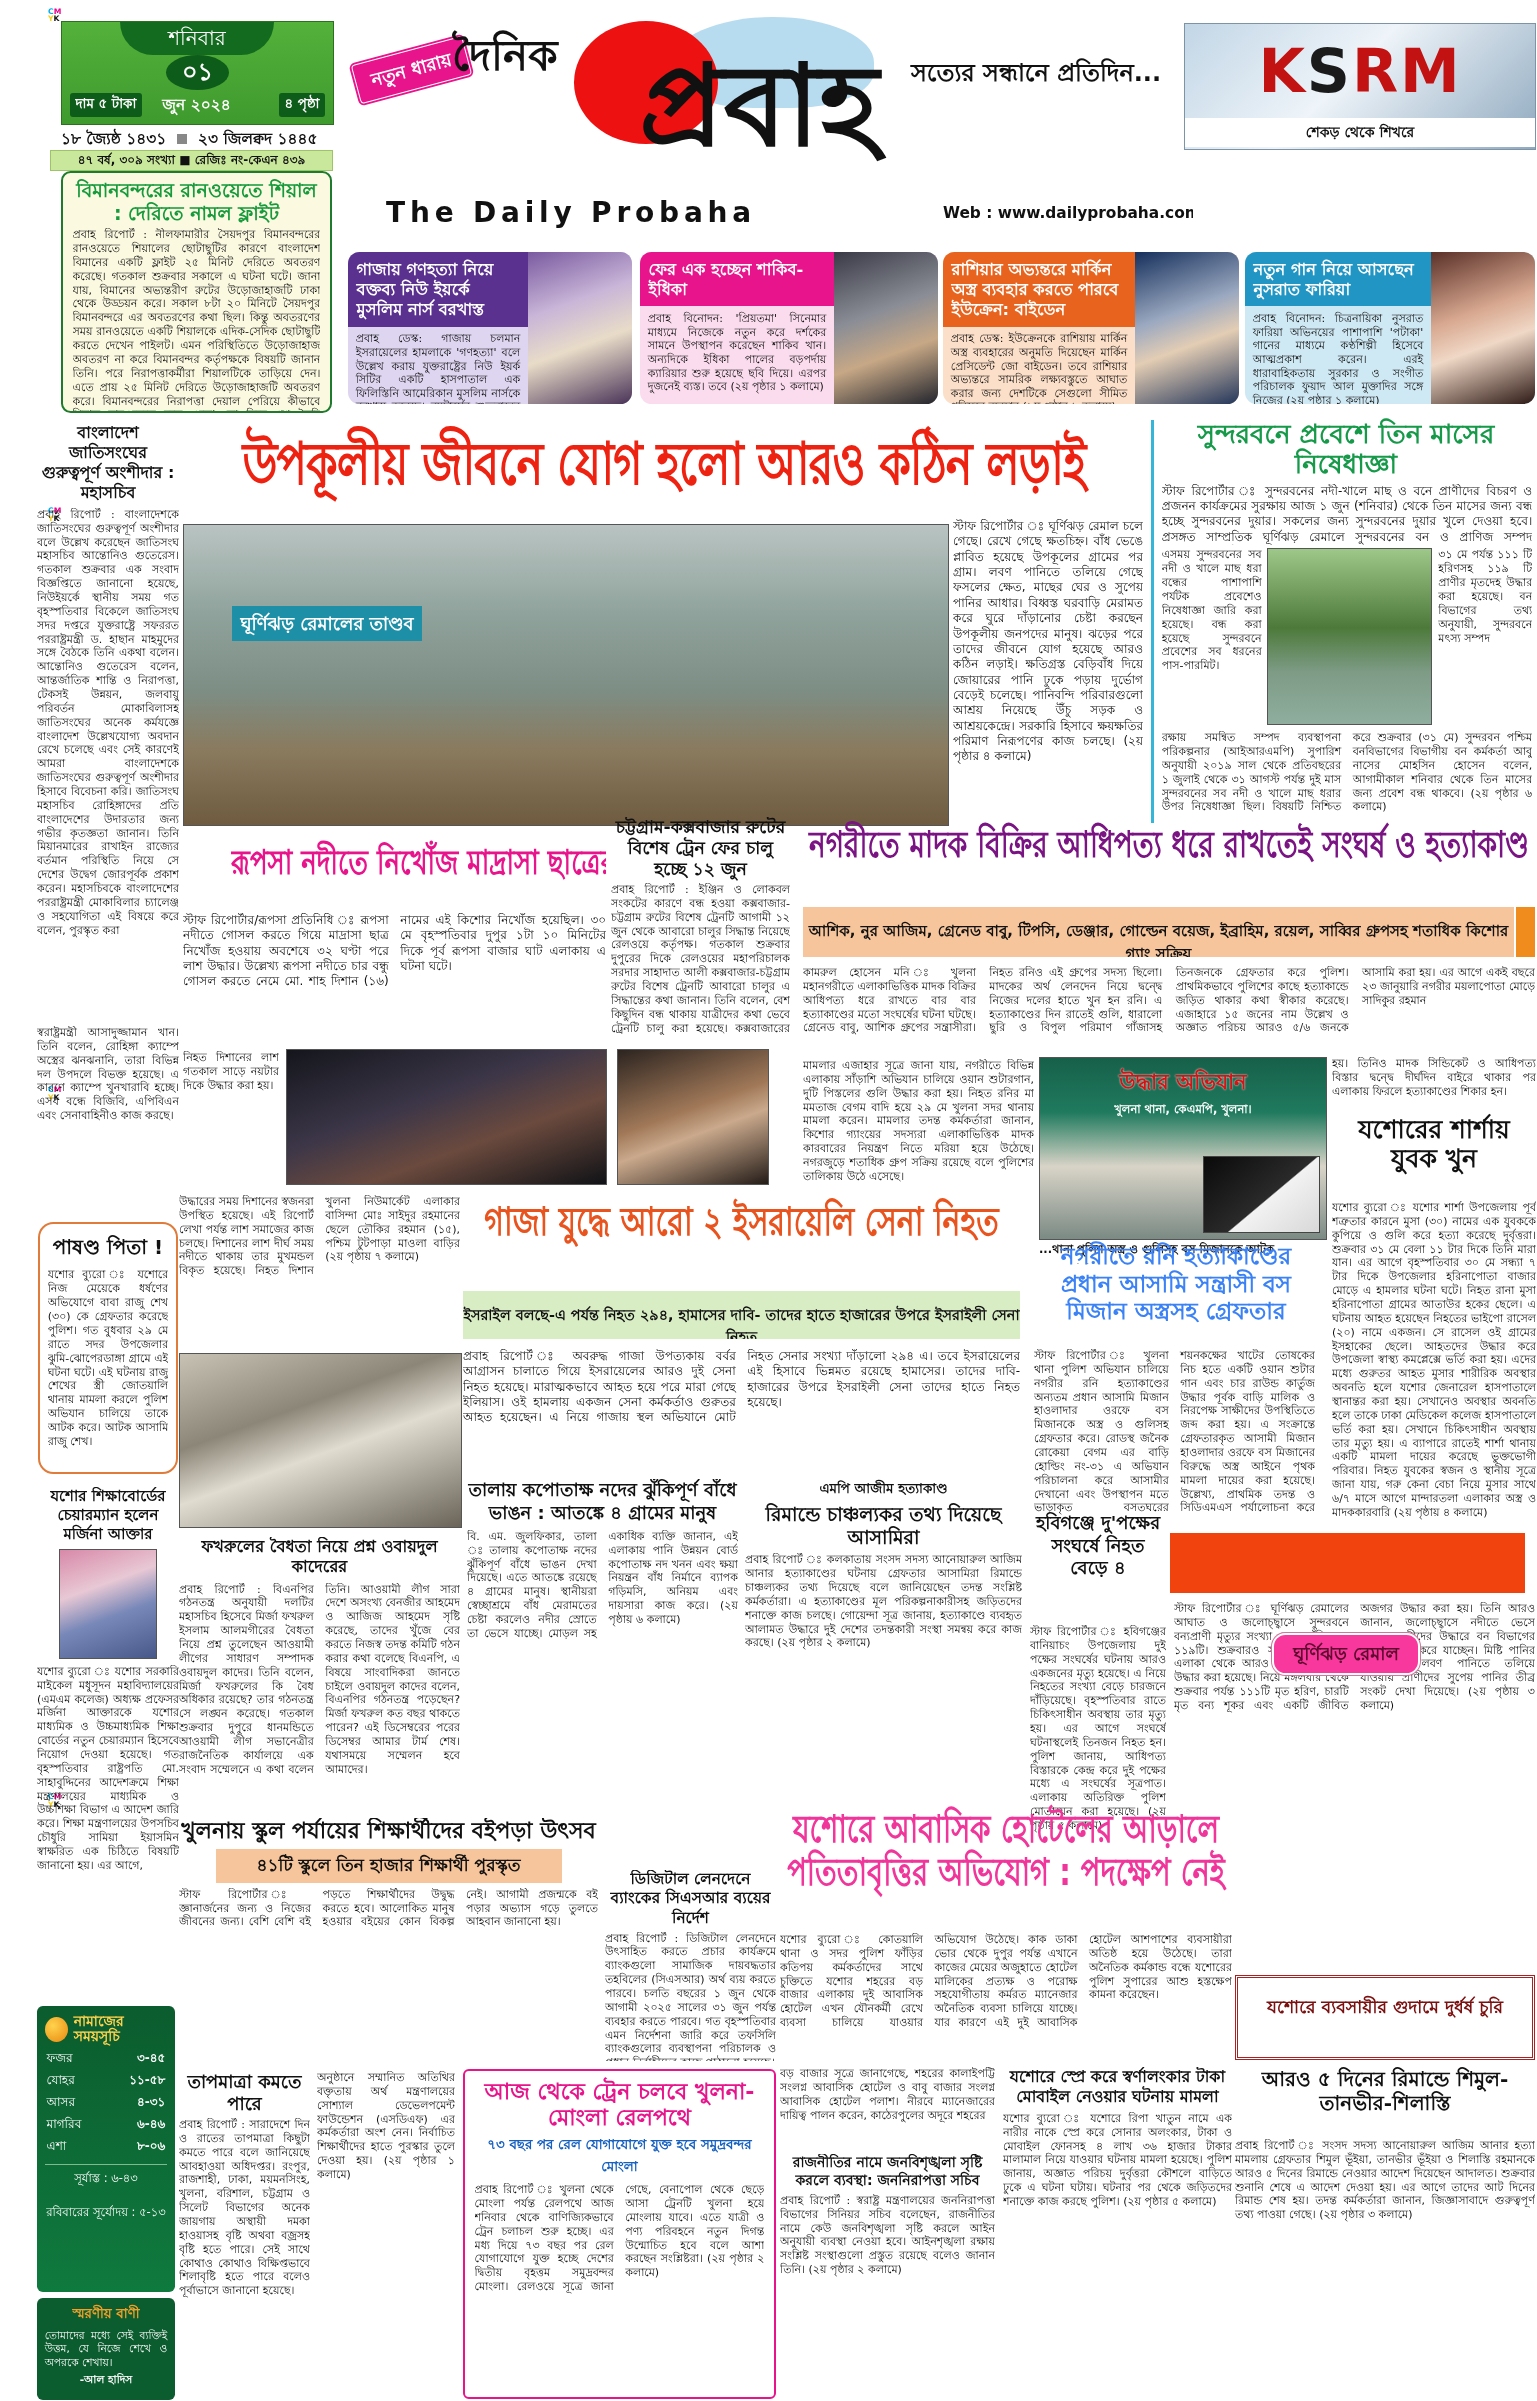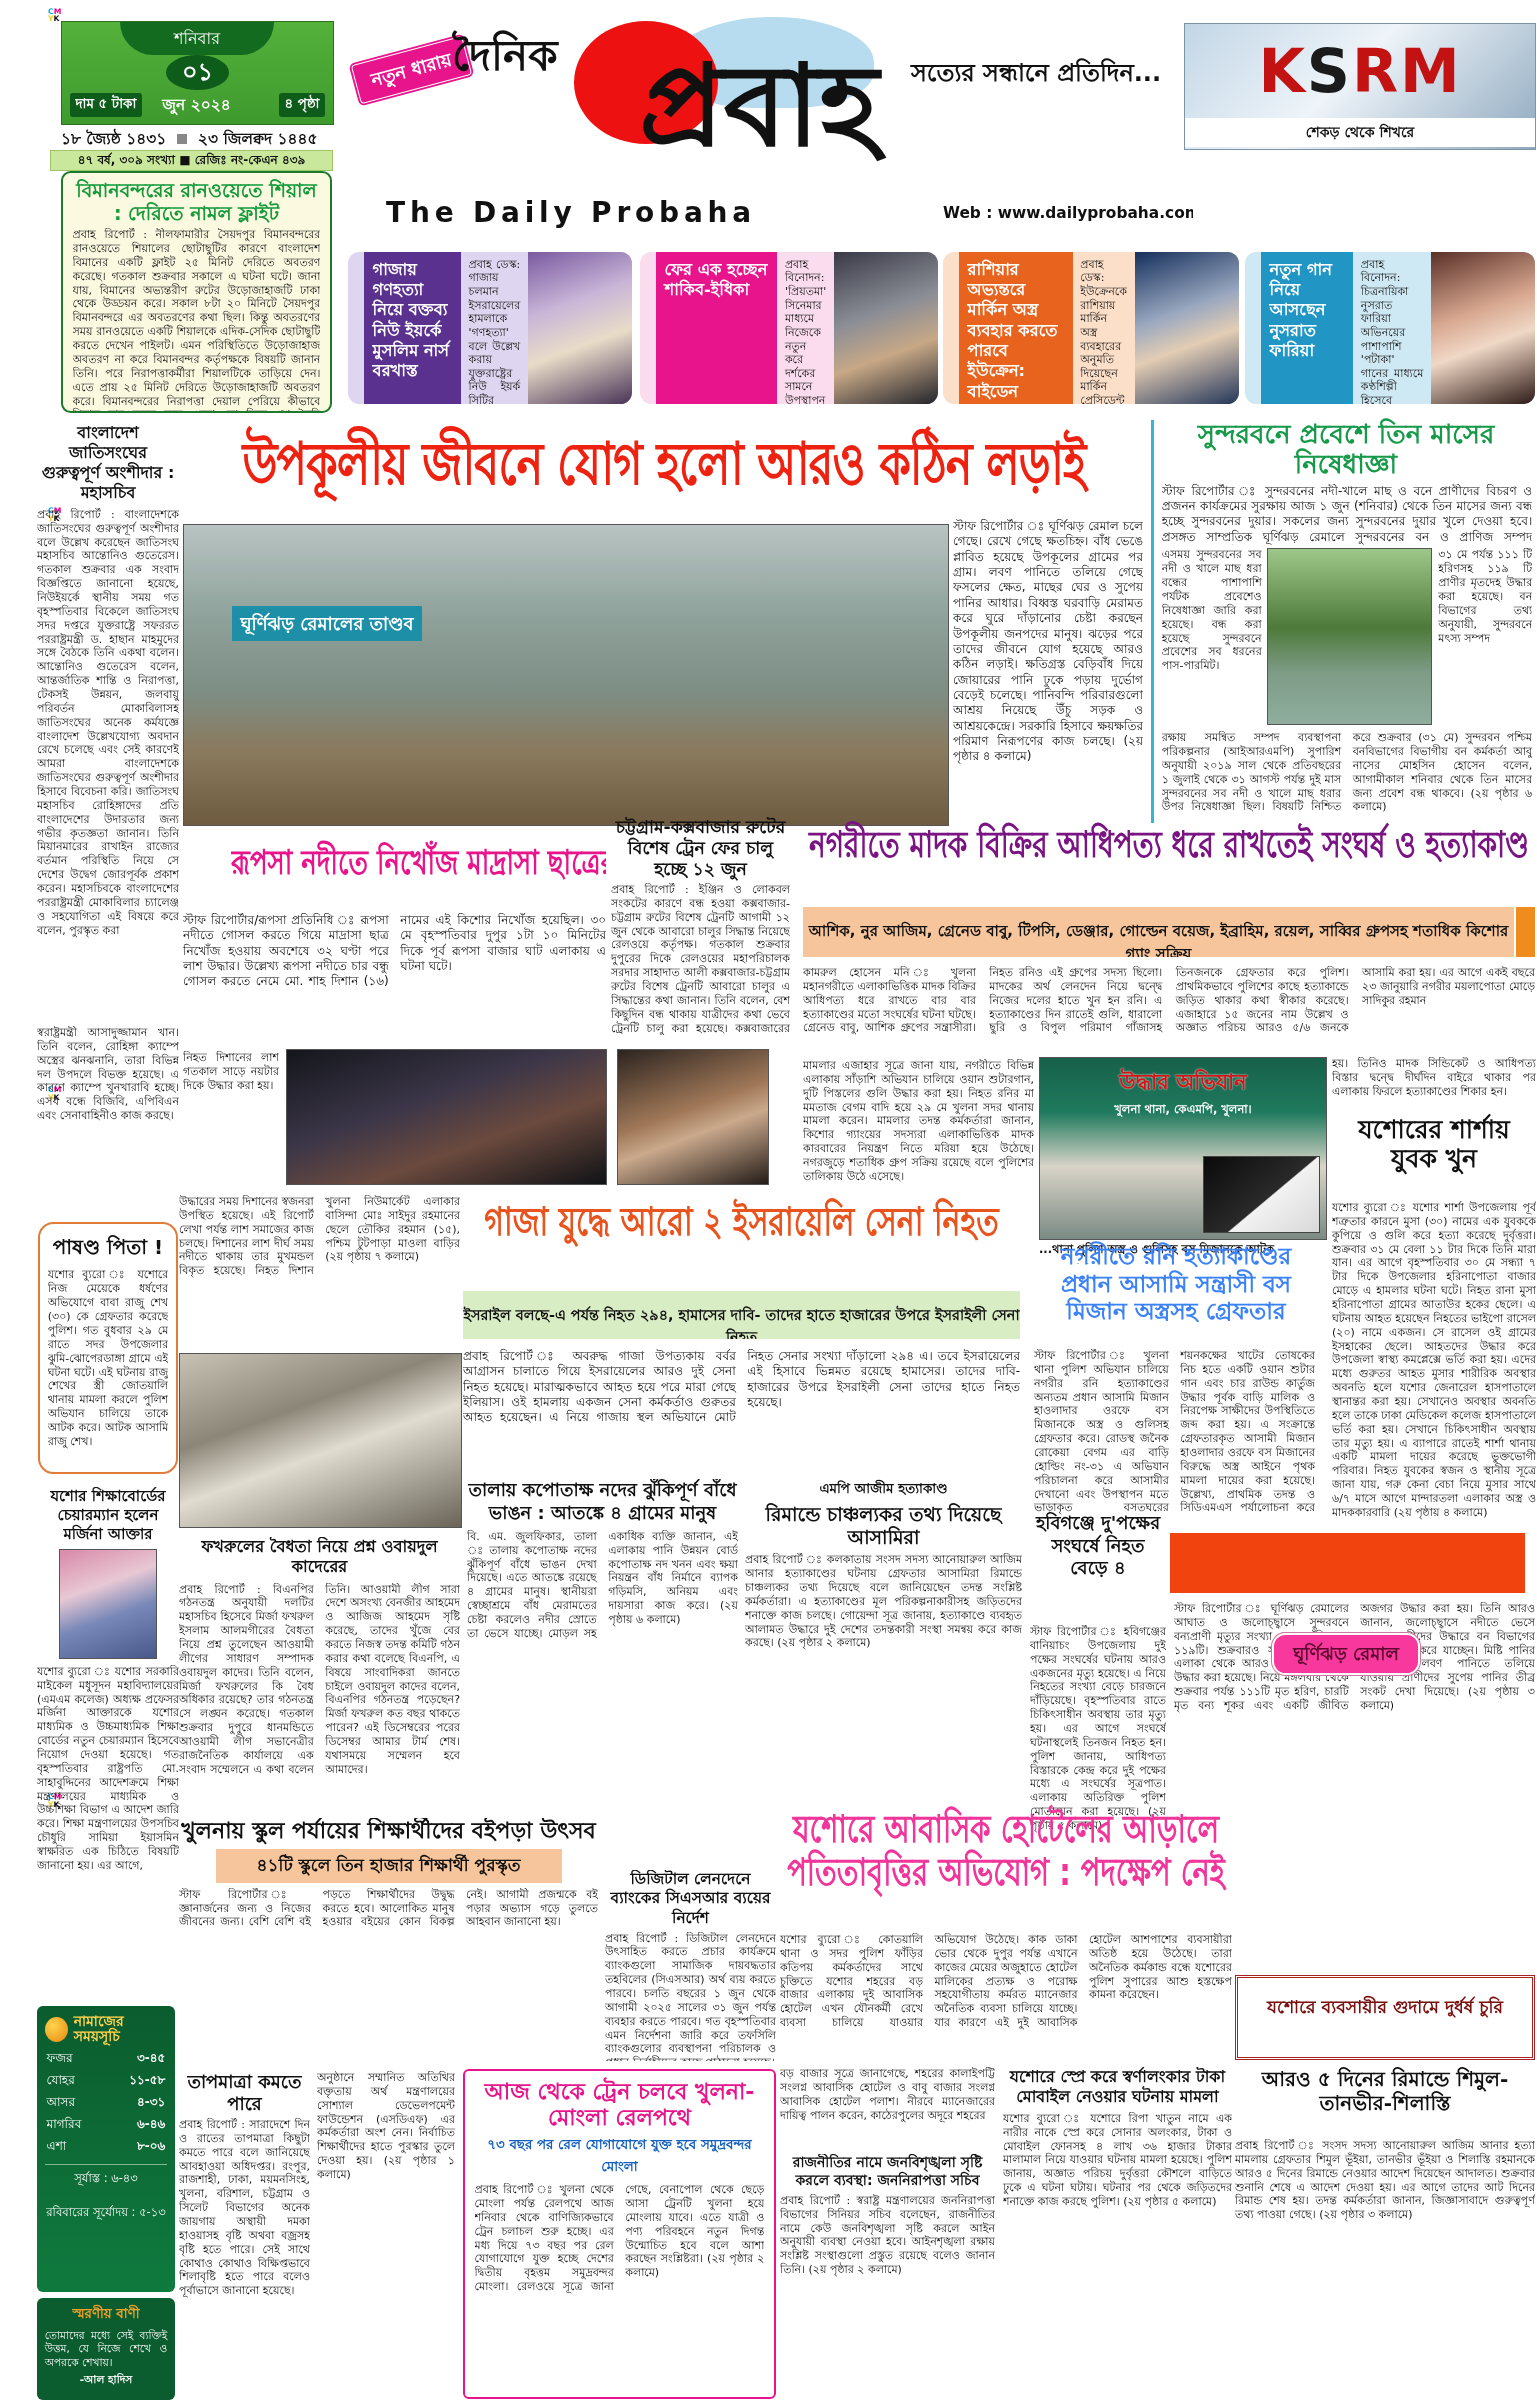--- a/index.html
+++ b/index.html
@@ -20,21 +20,21 @@
   
   .datebox{background:linear-gradient(#54b13a,#3f9a2e);border:1px solid #2c7020;}
   .datebox .daybar{background:#136b1f;color:#fff;border-radius:0 0 58px 58px;}
   .chip{background:#0e5c1a;color:#fff;border-radius:2.9px;padding:1px 5.8px;font-weight:bold;}
   .regstrip{background:#c9e89b;border:1px solid #9ec46a;}
   .badge{background:#e8148c;color:#fff;border:1.9px solid #fff;box-shadow:0 0 0 1.9px #e8148c;
          transform:rotate(-15deg);border-radius:3.8px;}
   .ksrm{background:linear-gradient(135deg,#c2d6e6 0%,#eef4f9 45%,#8fa9bf 100%);border:1px solid #7d93a6;}
   .foxbox{background:#fbf9e0;border:2.9px solid #1e7a2c;border-radius:9.6px;}
   .teaser{border-radius:11.5px;overflow:hidden;display:flex;}
-  .teaser .tleft{flex:1;display:flex;flex-direction:row;margin-left:16px;}
+  .teaser .tleft{flex:1;display:flex;flex-direction:column;}
   .teaser .thead{color:#fff;font-weight:bold;font-size:16.3px;line-height:1.25;padding:7.7px 8.6px 5.8px 8.6px;}
   .teaser .tbody{flex:1;font-size:11px;line-height:1.24;text-align:justify;padding:5.8px 7.7px;}
   .teaser .tphoto{width:104px;}
   .capbox{background:#1d8fa6;color:#fff;font-weight:bold;}
   .subband{background:#d9edc5;}
   .orangebox{background:#f7c59b;}
   .adrect{background:#f1430e;}
   .remal-label{background:#f8389c;border:2.9px solid #fff;border-radius:13.4px;color:#5c0a2e;
                box-shadow:0 0 0 1px #d0789c;}
   .noticebox{border:3.8px double #a82222;color:#7a1010;}
@@ -52,21 +52,21 @@
 
 <div class="page">
 
   <div class="abs cmyk" style="left:48px;top:7.7px;"><span class="c1">C</span><span class="m1">M</span><br><span class="y1">Y</span><span class="k1">K</span></div>
   <div class="abs cmyk" style="left:48px;top:507px;"><span class="c1">C</span><span class="m1">M</span><br><span class="y1">Y</span><span class="k1">K</span></div>
   <div class="abs cmyk" style="left:48px;top:1086px;"><span class="c1">C</span><span class="m1">M</span><br><span class="y1">Y</span><span class="k1">K</span></div>
   <div class="abs cmyk" style="left:48px;top:1793px;"><span class="c1">C</span><span class="m1">M</span><br><span class="y1">Y</span><span class="k1">K</span></div>
   <div class="abs cmyk" style="left:722px;top:2375px;"><span class="c1">C</span><span class="m1">M</span><br><span class="y1">Y</span><span class="k1">K</span></div>
 
   <div class="abs datebox" style="left:61px;top:21px;width:271px;height:102px;">
-    <div class="daybar abs c" style="left:58px;top:0;width:154px;height:33px;font-size:16px;line-height:33px;">শনিবার</div>
+    <div class="daybar abs c" style="left:58px;top:0;width:154px;height:33px;font-size:20px;line-height:33px;">শনিবার</div>
     <div class="abs c" style="left:104px;top:33px;width:63px;height:35px;background:#0e5c1a;border-radius:50%;color:#fff;font-weight:bold;font-size:24px;line-height:35px;">০১</div>
     <div class="abs c b" style="left:77px;top:71px;width:115px;font-size:15.4px;color:#fff;">জুন ২০২৪</div>
     <div class="abs chip" style="left:7.7px;top:71px;font-size:13.4px;">দাম ৫ টাকা</div>
     <div class="abs chip" style="right:7.7px;top:71px;font-size:13.4px;">৪ পৃষ্ঠা</div>
   </div>
   <div class="abs b" style="left:61px;top:127px;width:271px;font-size:15.4px;">
     <span>১৮ জ্যৈষ্ঠ ১৪৩১</span>
     <span style="display:inline-block;width:9.6px;height:9.6px;background:#888;margin:0 5.8px;"></span>
     <span>২৩ জিলক্বদ ১৪৪৫</span>
   </div>

